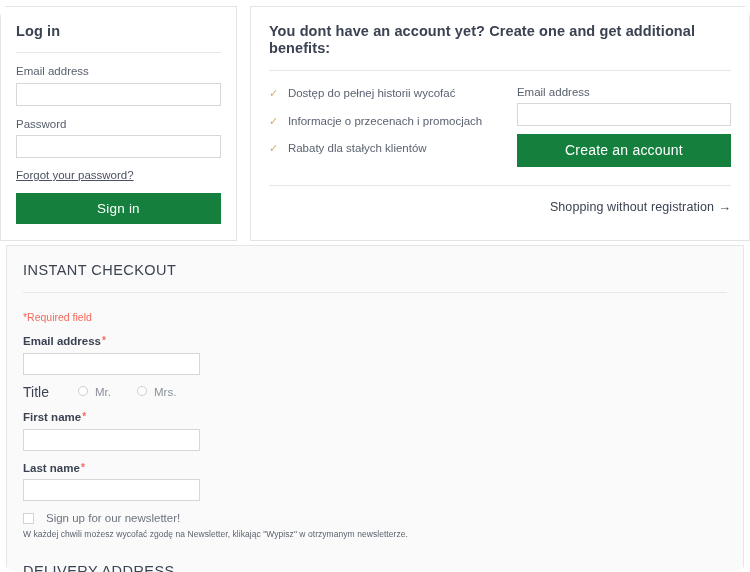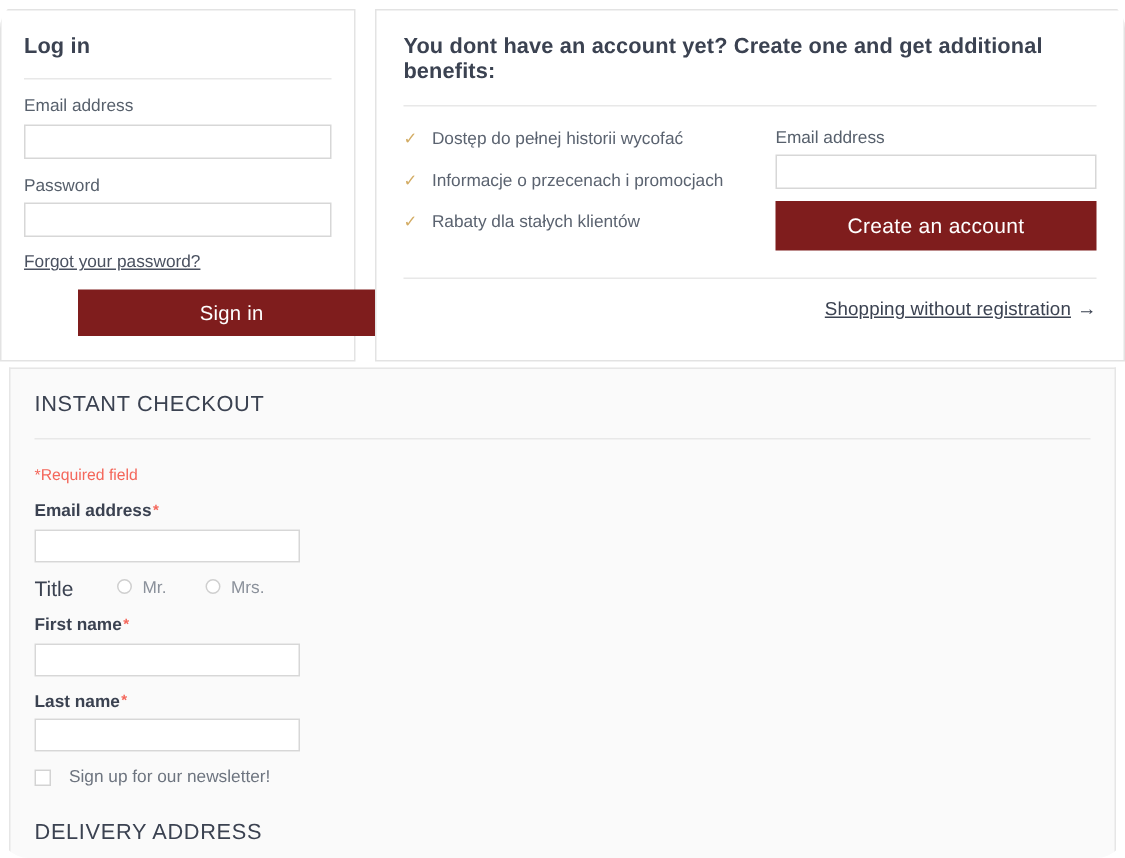--- a/index.html
+++ b/index.html
@@ -86,32 +86,32 @@
     font-size: 11.5px;
     color: #4a5160;
     text-decoration: underline;
     margin: 11px 0 0 0;
     cursor: pointer;
   }
   .btn-gold {
     display: block;
     width: 100%;
     height: 31px;
-    background: #7f1d1d;
+    background: #15803d;
     border: none;
     color: #ffffff;
     font-size: 13.5px;
     font-family: "Liberation Sans", sans-serif;
     letter-spacing: .2px;
     cursor: pointer;
     line-height: 31px;
     text-align: center;
     padding: 0;
   }
-  .btn-signin { margin-top: 10px; margin-left: 36px; }
+  .btn-signin { margin-top: 10px; }
 
   
   .reg-body {
     display: flex;
     margin-top: 14px;
   }
   .benefits {
     width: 243px;
     padding-top: 2px;
   }
@@ -144,21 +144,20 @@
     background: #e8e8e8;
     margin: 18px 0 0 0;
   }
   .shopping-row {
     text-align: right;
     margin-top: 11px;
   }
   .shopping-link {
     font-size: 12.5px;
     color: #3b4251;
-    text-decoration: underline;
     cursor: pointer;
     letter-spacing: .1px;
   }
   .arrow-icon {
     display: inline-block;
     margin-left: 4px;
     font-size: 13px;
     color: #3b4251;
     text-decoration: none;
   }
@@ -363,18 +362,19 @@
     <div class="form-label"><span>First name</span><span class="ast">*</span></div>
     <input class="co-input" type="text" style="">
 
     <div class="form-label"><span>Last name</span><span class="ast">*</span></div>
     <input class="co-input" type="text" style="">
 
     <div class="newsletter-row">
       <span class="checkbox-box"></span>
       <span class="newsletter-label">Sign up for our newsletter!</span>
     </div>
+    <div class="newsletter-note">W każdej chwili możesz wycofać zgodę na Newsletter, klikając "Wypisz" w otrzymanym newsletterze.</div>
 
     <div class="section-head delivery-head">DELIVERY ADDRESS</div>
 
   </div>
 
 </div>
 
 </body></html>

